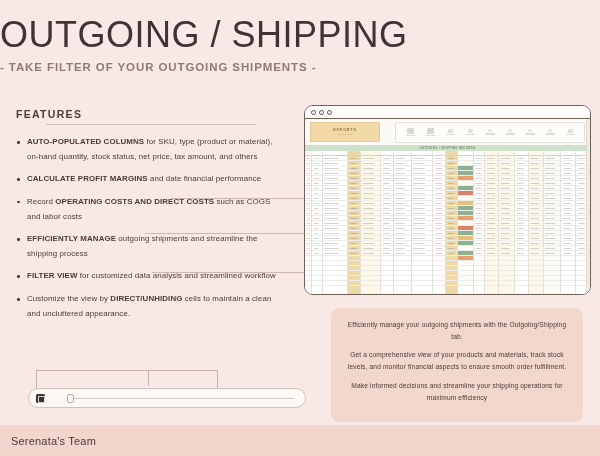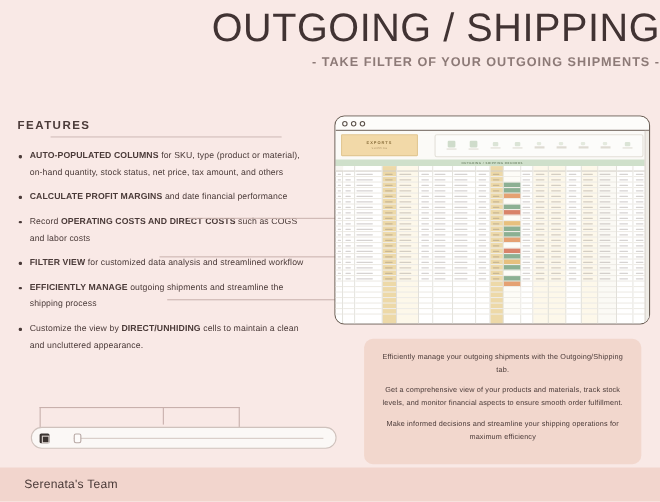--- a/index.html
+++ b/index.html
@@ -11,22 +11,22 @@
   }
 
   body {
     font-family: "Liberation Sans", sans-serif;
     background: #f9e9e6;
     position: relative;
   }
 
   
   .header {
-    padding-top: 6px;
-    text-align: right;
+    padding-top: 16px;
+    text-align: left;
   }
   .title {
     font-family: "Liberation Sans", sans-serif;
     font-size: 36px;
     font-weight: 300;
     letter-spacing: 0.5px;
     color: #413333;
     line-height: 1.05;
   }
   .subtitle {
@@ -344,21 +344,21 @@
 
   
   .footer {
     position: absolute;
     left: 0; bottom: 0;
     width: 600px;
     height: 31px;
     background: #f2d5cd;
     display: flex;
     align-items: center;
-    padding-left: 22px;
+    padding-left: 11px;
   }
   .footer span {
     font-size: 11px;
     color: #4a3a38;
     letter-spacing: .2px;
     font-weight: 400;
   }
 </style>
 </head>
 <body>
@@ -368,22 +368,22 @@
   <div class="subtitle">- TAKE FILTER OF YOUR OUTGOING SHIPMENTS -</div>
 </div>
 
 <div class="left-col">
   <div class="features-head">FEATURES</div>
   <div class="features-rule"></div>
   <ul class="features" id="features-list">
       <li><b>AUTO-POPULATED COLUMNS</b><span> for SKU, type (product or material), on-hand quantity, stock status, net price, tax amount, and others</span></li>
       <li><b>CALCULATE PROFIT MARGINS</b><span> and date financial performance</span></li>
       <li><span>Record </span><b>OPERATING COSTS AND DIRECT COSTS</b><span> such as COGS and labor costs</span></li>
+      <li><b>EFFICIENTLY MANAGE</b><span> outgoing shipments and streamline the shipping process</span></li>
       <li><b>FILTER VIEW</b><span> for customized data analysis and streamlined workflow</span></li>
-      <li><b>EFFICIENTLY MANAGE</b><span> outgoing shipments and streamline the shipping process</span></li>
       <li><span>Customize the view by </span><b>DIRECT/UNHIDING</b><span> cells to maintain a clean and uncluttered appearance.</span></li>
     </ul>
 </div>
 
 <div class="connector c1"></div>
 <div class="connector c2"></div>
 <div class="connector c3"></div>
 <div class="bracket"></div>
 <div class="bracket-stub"></div>
 

